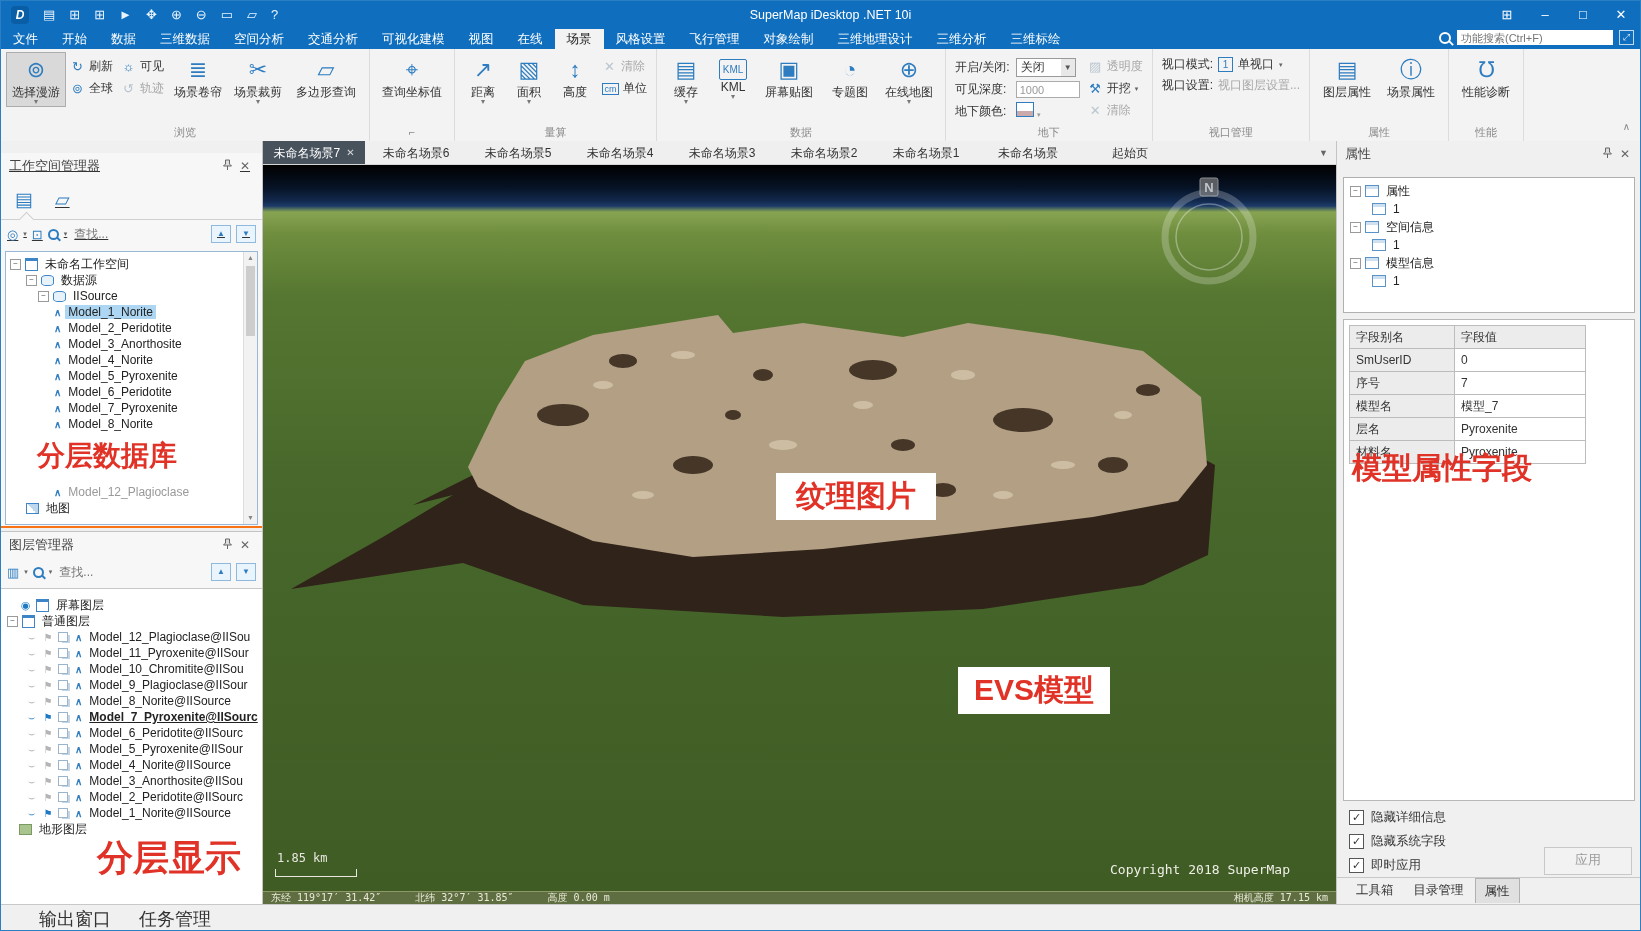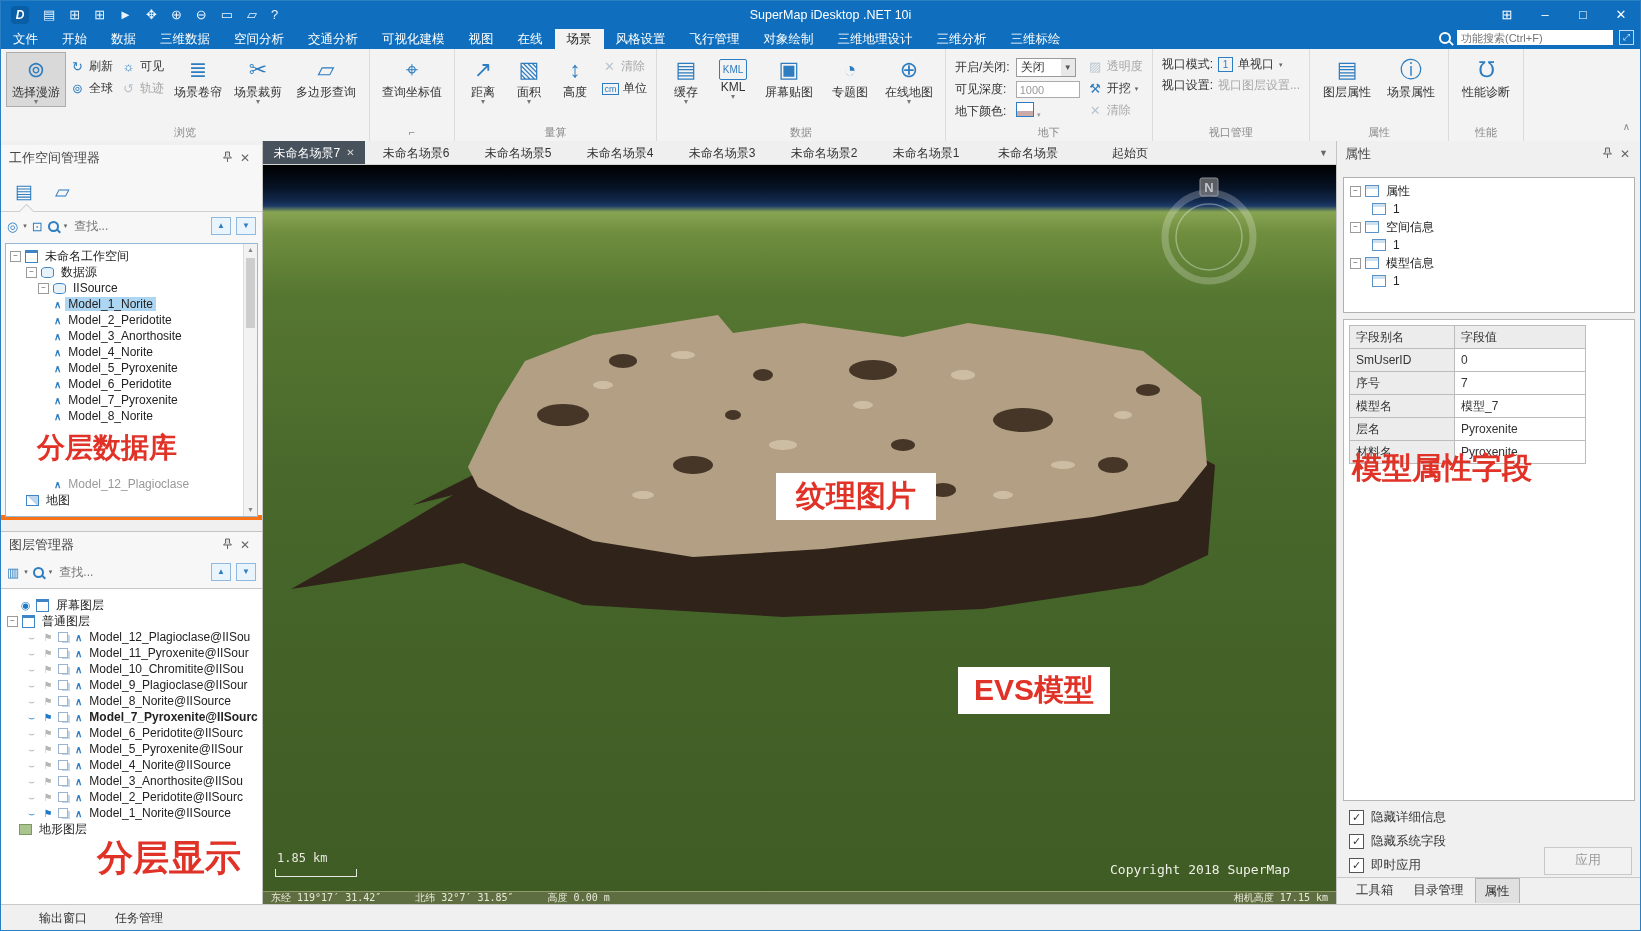--- a/index.html
+++ b/index.html
@@ -51,21 +51,21 @@
   .paint{width:16px;height:13px;border:1px solid #2e7dc0;background:linear-gradient(#fff 60%,#caa 60%);display:inline-block;}
   .vrow{display:flex;align-items:center;gap:5px;padding:4px 4px 0 4px;font-size:12px;white-space:nowrap;}
   .onebox{width:13px;height:13px;border:1px solid #2e7dc0;color:#2e7dc0;font-size:10px;line-height:13px;text-align:center;}
   .graytxt{color:#a8a8a8;}
   .collapse{position:absolute;right:10px;top:120px;color:#888;font-size:10px;}
   
   .phead{height:26px;display:flex;align-items:center;padding:0 8px;color:#444;font-size:13px;}
   .phead .ptitle{flex:1;}
   .phead .pbtn{width:18px;text-align:center;color:#666;font-size:12px;}
   .leftcol{position:absolute;left:0;top:140px;width:262px;height:763px;background:#f0f0f0;border-right:1px solid #c4c4c4;box-sizing:border-box;}
-  .wspanel{position:absolute;left:0;top:4px;width:100%;height:375px;background:#f7f7f7;border-bottom:5px solid #f97316;box-sizing:border-box;}
+  .wspanel{position:absolute;left:0;top:12px;width:100%;height:375px;background:#f7f7f7;border-bottom:2px solid #f97316;box-sizing:border-box;text-decoration:underline;}
   .lypanel{position:absolute;left:0;top:390px;width:100%;height:373px;background:#f7f7f7;box-sizing:border-box;border-top:1px solid #c4c4c4;}
   .tabicons{height:40px;display:flex;align-items:center;gap:22px;padding-left:14px;border-bottom:1px solid #cfcfcf;position:relative;}
   .tabicons .ti{font-size:19px;color:#2e7dc0;}
   .notch{position:absolute;left:20px;bottom:-6px;width:10px;height:10px;background:#f7f7f7;border-left:1px solid #cfcfcf;border-top:1px solid #cfcfcf;transform:rotate(45deg);}
   .srow{height:28px;display:flex;align-items:center;gap:5px;padding:0 6px;}
   .srow .si{color:#2e7dc0;font-size:13px;}
   .smag{width:7px;height:7px;border:2px solid #2e7dc0;border-radius:50%;position:relative;display:inline-block;}
   .smag::after{content:"";position:absolute;width:5px;height:2px;background:#2e7dc0;transform:rotate(45deg);right:-4px;bottom:-2px;}
   .ddc{font-size:7px;color:#666;}
   .srow input{flex:1;border:none;background:transparent;font-size:12px;color:#999;min-width:20px;}
@@ -80,21 +80,21 @@
   .ic-db{width:11px;height:9px;border:1px solid #3d85c6;border-radius:5px/3px;flex:none;background:#e8f2fb;}
   .ic-mdl{color:#2e7dc0;font-weight:bold;font-size:10px;flex:none;}
   .ic-map{width:11px;height:9px;border:1px solid #3d85c6;background:linear-gradient(45deg,#fff 45%,#bcd7ee 45%);flex:none;}
   .ic-terr{width:11px;height:9px;border:1px solid #7a9a64;background:#a9c48f;flex:none;}
   .ic-tbl{width:12px;height:10px;border:1px solid #5a93c8;background:linear-gradient(#cfe0f0 0 3px,#fff 3px);flex:none;}
   .eye{font-size:11px;color:#a9a9a9;width:13px;text-align:center;flex:none;}
   .eye.on{color:#1e7ac4;}
   .flag{font-size:10px;color:#b5b5b5;width:12px;text-align:center;flex:none;}
   .flag.on{color:#1e7ac4;}
   .sqp{width:8px;height:8px;border:1px solid #9ab4cb;box-shadow:3px 2px 0 -1px #c4d6e6;flex:none;margin-right:3px;}
-  .current{font-weight:bold;}
+  .current{font-weight:bold;text-decoration:underline;}
   .vscroll{position:absolute;right:0;top:0;bottom:0;width:13px;background:#f2f2f2;border-left:1px solid #ddd;}
   .vscroll .ar{height:12px;text-align:center;font-size:7px;color:#888;line-height:12px;}
   .vscroll .thumb{position:absolute;left:2px;right:2px;top:14px;height:70px;background:#cdcdcd;}
   .vscroll .ar.dn{position:absolute;bottom:0;left:0;right:0;}
   .redno{position:absolute;color:#e03226;font-weight:bold;font-family:"Liberation Sans",sans-serif;white-space:nowrap;}
   
   .center{position:absolute;left:262px;top:140px;width:1073px;height:763px;}
   .stabbar{position:absolute;left:0;top:0;width:100%;height:24px;background:#efefef;border-bottom:1px solid #d5d5d5;display:flex;box-sizing:border-box;}
   .stab{width:102px;text-align:center;line-height:24px;font-size:12px;color:#333;white-space:nowrap;overflow:hidden;}
   .stab.active{background:#47525c;color:#fff;display:flex;align-items:center;justify-content:center;gap:6px;}
@@ -124,21 +124,21 @@
   .chkrow{position:absolute;left:12px;display:flex;align-items:center;gap:7px;font-size:12.5px;color:#333;}
   .chk{width:13px;height:13px;border:1px solid #555;background:#fff;color:#333;font-size:11px;line-height:12px;text-align:center;flex:none;}
   .applybtn{position:absolute;right:10px;top:706px;width:86px;height:26px;background:#f2f2f2;border:1px solid #c8c8c8;
             color:#9b9b9b;font-size:13px;text-align:center;line-height:24px;}
   .rp-tabs{position:absolute;left:0;top:736px;width:100%;height:26px;border-top:1px solid #c8c8c8;
            display:flex;align-items:stretch;padding-left:10px;box-sizing:border-box;background:#f0f0f0;gap:2px;}
   .rp-tab{padding:0 9px;line-height:24px;font-size:12.5px;color:#333;}
   .rp-tab.active{background:#e0e0e0;border:1px solid #b0b0b0;border-bottom:none;}
   
   .bottombar{position:absolute;left:0;top:903px;width:100%;height:28px;background:#f0f0f0;border-top:1px solid #c8c8c8;
-             display:flex;align-items:center;gap:28px;padding-left:38px;box-sizing:border-box;font-size:12px;color:#333;}
+             display:flex;align-items:center;gap:28px;padding-left:38px;box-sizing:border-box;font-size:18px;color:#333;}
   .pin-svg{width:11px;height:12px;}
 </style>
 </head>
 <body>
 
 <div id="app">
 
   <div class="titlebar">
     <div class="qa">
       <span class="logo">D</span>

